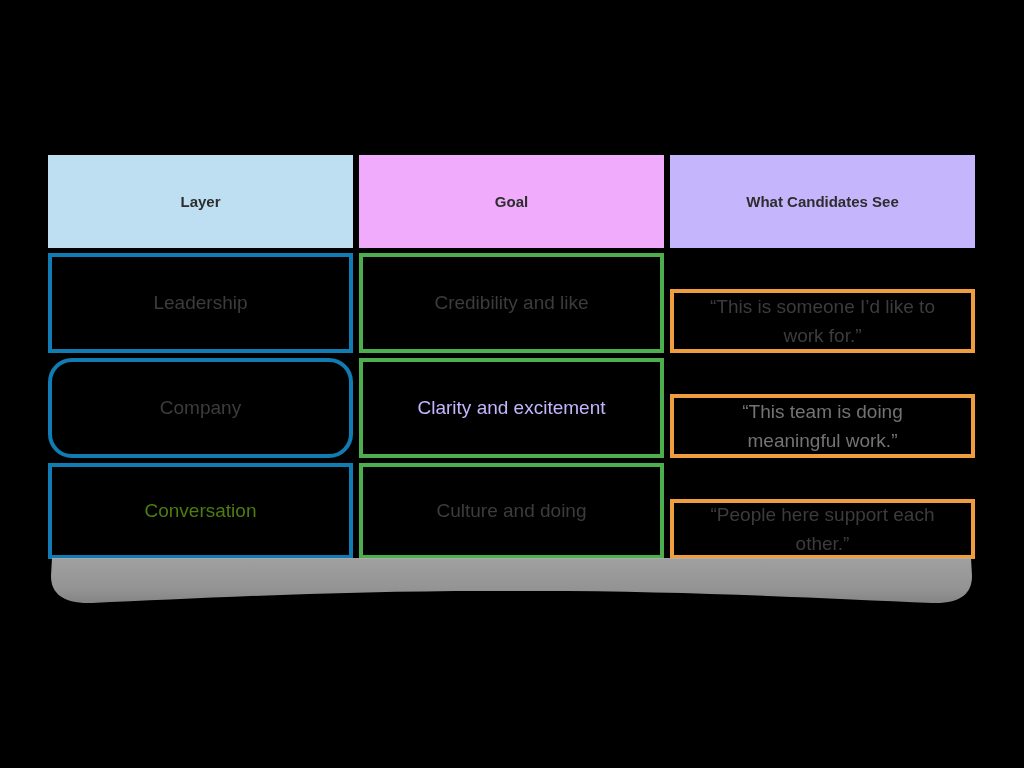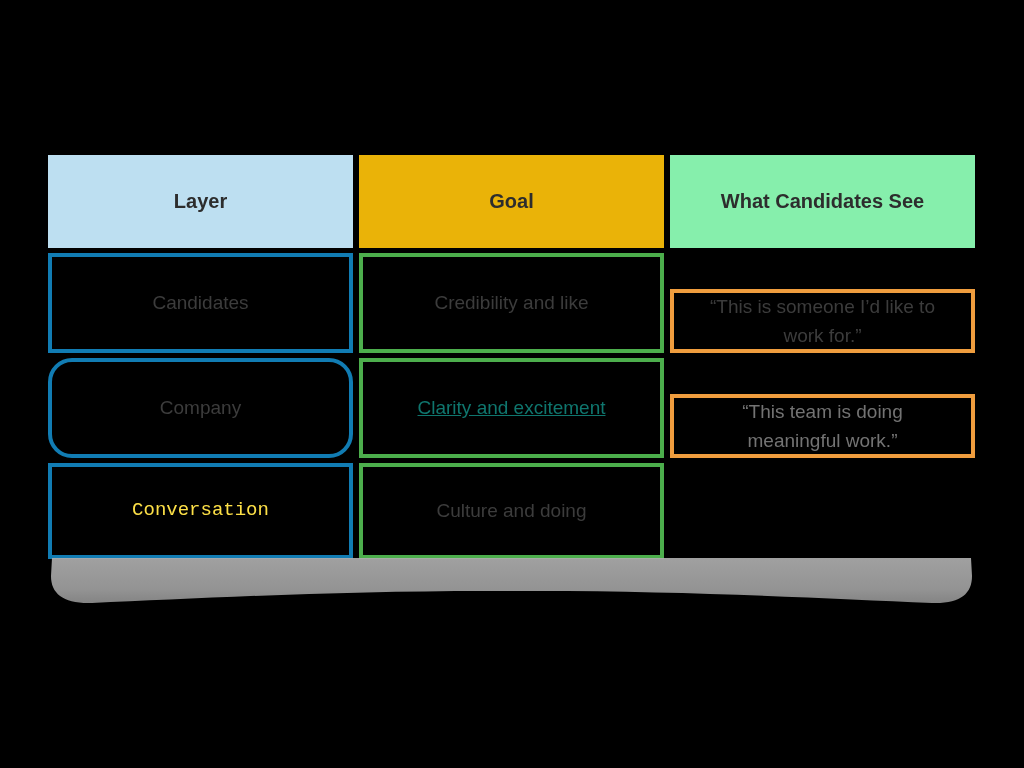--- a/index.html
+++ b/index.html
@@ -24,21 +24,21 @@
     grid-template-columns: repeat(3, 1fr);
     grid-template-rows: 93px 100px 100px 96px;
     column-gap: 6px;
     row-gap: 5px;
   }
   .header-cell {
     display: flex;
     align-items: center;
     justify-content: center;
     font-weight: bold;
-    font-size: 20px;
+    font-size: 15px;
     color: #2d2d2d;
   }
   .header-blue   { background: #bddff1; }
   .header-green  { background: #c6e5c3; }
   .header-orange { background: #f8d9ac; }
   .body-cell {
     display: flex;
     align-items: center;
     justify-content: center;
     text-align: center;
@@ -63,33 +63,34 @@
   }
 </style>
 </head>
 <body>
 
 <div class="canvas">
 
   <div class="table">
 
     <div class="header-cell header-blue" style="background: rgb(189, 223, 241); color: rgb(45, 45, 45);">Layer</div>
-    <div class="header-cell header-green" style="background: #eab308; color: rgb(45, 45, 45); text-align: center;">Goal</div>
-    <div class="header-cell header-orange" style="background: #86efac; color: rgb(45, 45, 45);">What Candidates See</div>
+    <div class="header-cell header-green" style="background: #f0abfc; color: rgb(45, 45, 45); text-align: center;">Goal</div>
+    <div class="header-cell header-orange" style="background: #c4b5fd; color: rgb(45, 45, 45);">What Candidates See</div>
 
-    <div class="body-cell border-blue" style="border-color: rgb(17, 124, 179); color: rgb(60, 60, 60);">Candidates</div>
+    <div class="body-cell border-blue" style="border-color: rgb(17, 124, 179); color: rgb(60, 60, 60);">Leadership</div>
     <div class="body-cell border-green" style="border-color: rgb(76, 174, 76); color: rgb(60, 60, 60);">Credibility and like</div>
     <div class="body-cell border-orange" style="border-color: rgb(239, 157, 62); color: rgb(60, 60, 60);">“This is someone I’d like to work for.”</div>
 
     <div class="body-cell border-blue" style="border-color: rgb(17, 124, 179); color: rgb(60, 60, 60); border-radius: 24px;">Company</div>
-    <div class="body-cell border-green" style="border-color: rgb(76, 174, 76); color: #0f766e; text-decoration: underline;">Clarity and excitement</div>
+    <div class="body-cell border-green" style="border-color: rgb(76, 174, 76); color: #c4b5fd;">Clarity and excitement</div>
     <div class="body-cell border-orange" style="border-color: rgb(239, 157, 62); color: #737373;">“This team is doing meaningful work.”</div>
 
-    <div class="body-cell border-blue" style="border-color: rgb(17, 124, 179); color: #fde047; font-family: Liberation Mono, monospace;">Conversation</div>
+    <div class="body-cell border-blue" style="border-color: rgb(17, 124, 179); color: #4d7c0f;">Conversation</div>
     <div class="body-cell border-green" style="border-color: rgb(76, 174, 76); color: rgb(60, 60, 60);">Culture and doing</div>
+    <div class="body-cell border-orange" style="border-color: rgb(239, 157, 62); color: rgb(60, 60, 60);">“People here support each other.”</div>
 
   </div>
 
   <svg class="shadow-svg" viewBox="0 0 927 52" preserveAspectRatio="none">
     <defs>
       <linearGradient id="shadowGrad" x1="0" y1="0" x2="0" y2="1">
         <stop offset="0" stop-color="#aeaeae"></stop>
         <stop offset="0.7" stop-color="#a0a0a0"></stop>
         <stop offset="1" stop-color="#8f8f8f"></stop>
       </linearGradient>

